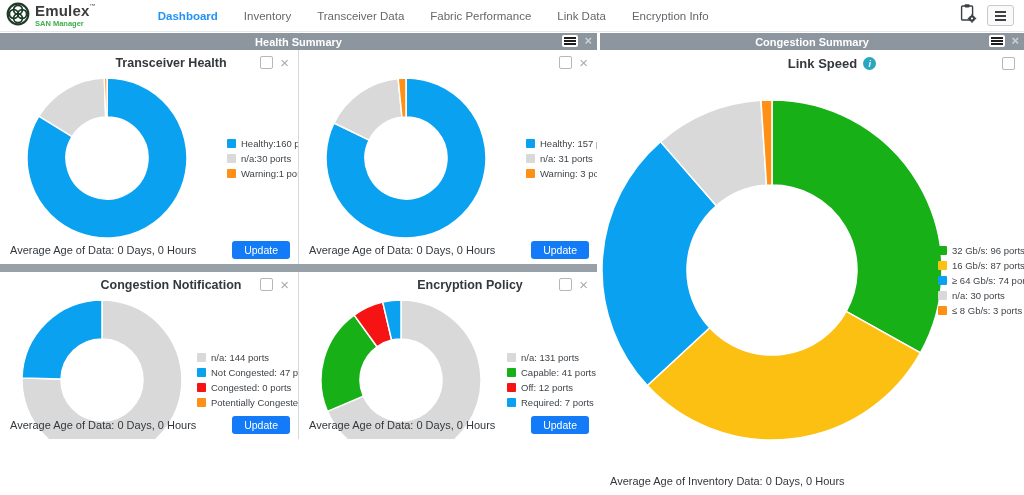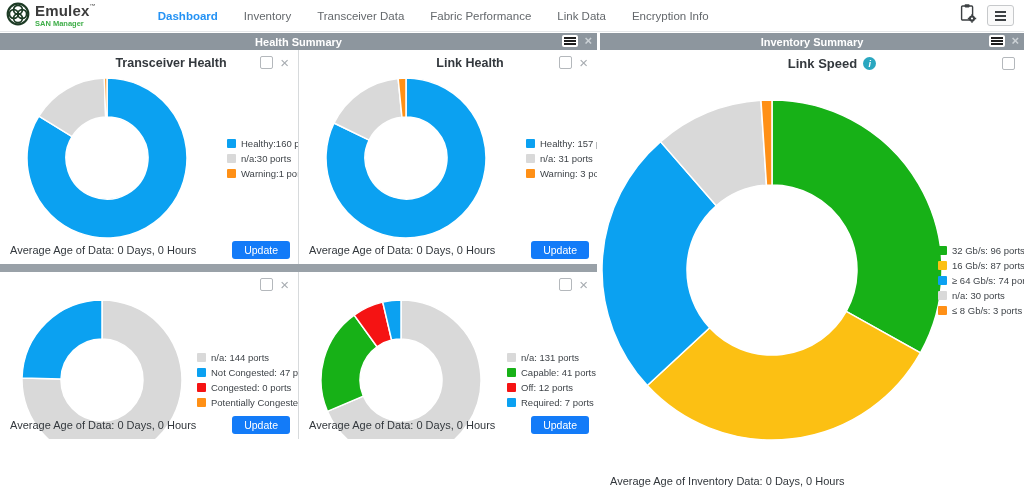--- a/index.html
+++ b/index.html
@@ -165,21 +165,20 @@
               <span class="legend-label">Warning:1 port</span>
             </div>
           </div>
         <div class="widget-footer">
           <span class="footer-text">Average Age of Data: 0 Days, 0 Hours</span>
           <button class="update-btn">Update</button>
         </div>
       </div>
 
       <div class="cell" id="cell-tr">
-        <div class="widget-title">Link Health</div>
         <div class="widget-controls">
           <span class="checkbox"></span>
           <span class="close-x">×</span>
         </div>
         <div class="donut"><svg width="160" height="160">
               <path d="M 80 0 A 80 80 0 1 1 8.045279314724226 45.035472674381175 L 43.123205648796166 62.08067974562035 A 41 41 0 1 0 80 39 Z" fill="#0ba1f1" stroke="#fff" stroke-width="1.5"></path>
               <path d="M 8.045279314724226 45.035472674381175 A 80 80 0 0 1 72.11770749418497 0.3892628796041606 L 75.9603250907698 39.19949722579713 A 41 41 0 0 0 43.123205648796166 62.08067974562035 Z" fill="#d9d9d9" stroke="#fff" stroke-width="1.5"></path>
               <path d="M 72.11770749418497 0.3892628796041606 A 80 80 0 0 1 80.00000000000006 0 L 80.00000000000003 39 A 41 41 0 0 0 75.9603250907698 39.19949722579713 Z" fill="#ff9016" stroke="#fff" stroke-width="1.5"></path>
             </svg></div>
         <div class="legend legend-a">
@@ -198,20 +197,21 @@
           </div>
         <div class="widget-footer">
           <span class="footer-text">Average Age of Data: 0 Days, 0 Hours</span>
           <button class="update-btn">Update</button>
         </div>
       </div>
 
       <div class="strip"></div>
 
       <div class="cell" id="cell-bl">
+        <div class="widget-title">Congestion Notification</div>
         <div class="widget-controls">
           <span class="checkbox"></span>
           <span class="close-x">×</span>
         </div>
         <div class="donut"><svg width="160" height="160">
               <path d="M 80 0 A 80 80 0 1 1 0.024347450413429783 78.02642474990017 L 39.01247806833688 78.98854268432385 A 41 41 0 1 0 80 39 Z" fill="#d9d9d9" stroke="#fff" stroke-width="1.5"></path>
               <path d="M 0.024347450413429783 78.02642474990017 A 80 80 0 0 1 79.99999999999999 0 L 79.99999999999999 39 A 41 41 0 0 0 39.01247806833688 78.98854268432385 Z" fill="#0ba1f1" stroke="#fff" stroke-width="1.5"></path>
             </svg></div>
         <div class="legend legend-b">
             <div class="legend-item">
@@ -231,20 +231,21 @@
               <span class="legend-label">Potentially Congested: ...</span>
             </div>
           </div>
         <div class="widget-footer">
           <span class="footer-text">Average Age of Data: 0 Days, 0 Hours</span>
           <button class="update-btn">Update</button>
         </div>
       </div>
 
       <div class="cell" id="cell-br">
+        <div class="widget-title">Encryption Policy</div>
         <div class="widget-controls">
           <span class="checkbox"></span>
           <span class="close-x">×</span>
         </div>
         <div class="donut"><svg width="160" height="160">
               <path d="M 80 0 A 80 80 0 1 1 6.408258571711599 111.37284803061304 L 42.28423251800219 96.07858461568918 A 41 41 0 1 0 80 39 Z" fill="#d9d9d9" stroke="#fff" stroke-width="1.5"></path>
               <path d="M 6.408258571711599 111.37284803061304 A 80 80 0 0 1 33.19034291951329 15.124303441063233 L 56.01005074625056 46.7512055135449 A 41 41 0 0 0 42.28423251800219 96.07858461568918 Z" fill="#17b117" stroke="#fff" stroke-width="1.5"></path>
               <path d="M 33.19034291951329 15.124303441063233 A 80 80 0 0 1 61.74047106173736 2.1116850679593284 L 70.6419914191404 40.08223859732916 A 41 41 0 0 0 56.01005074625056 46.7512055135449 Z" fill="#f51313" stroke="#fff" stroke-width="1.5"></path>
               <path d="M 61.74047106173736 2.1116850679593284 A 80 80 0 0 1 79.99999999999999 0 L 79.99999999999999 39 A 41 41 0 0 0 70.6419914191404 40.08223859732916 Z" fill="#0ba1f1" stroke="#fff" stroke-width="1.5"></path>
             </svg></div>
@@ -270,21 +271,21 @@
           <span class="footer-text">Average Age of Data: 0 Days, 0 Hours</span>
           <button class="update-btn">Update</button>
         </div>
       </div>
 
     </div>
   </div>
 
   <div class="panel" id="inventory-panel">
     <div class="panel-header">
-      <span class="panel-title">Inventory Summary</span>
+      <span class="panel-title">Congestion Summary</span>
       <span class="panel-header-actions">
         <span class="mini-menu">
             <i></i>
             <i></i>
             <i></i>
           </span>
         <span class="header-x">×</span>
       </span>
     </div>
 

